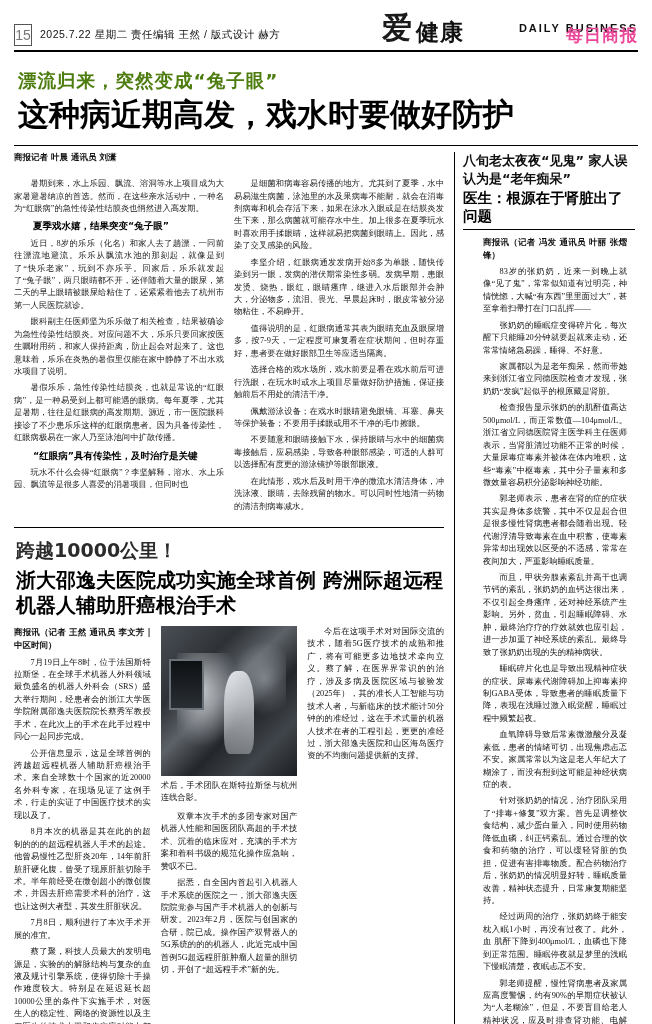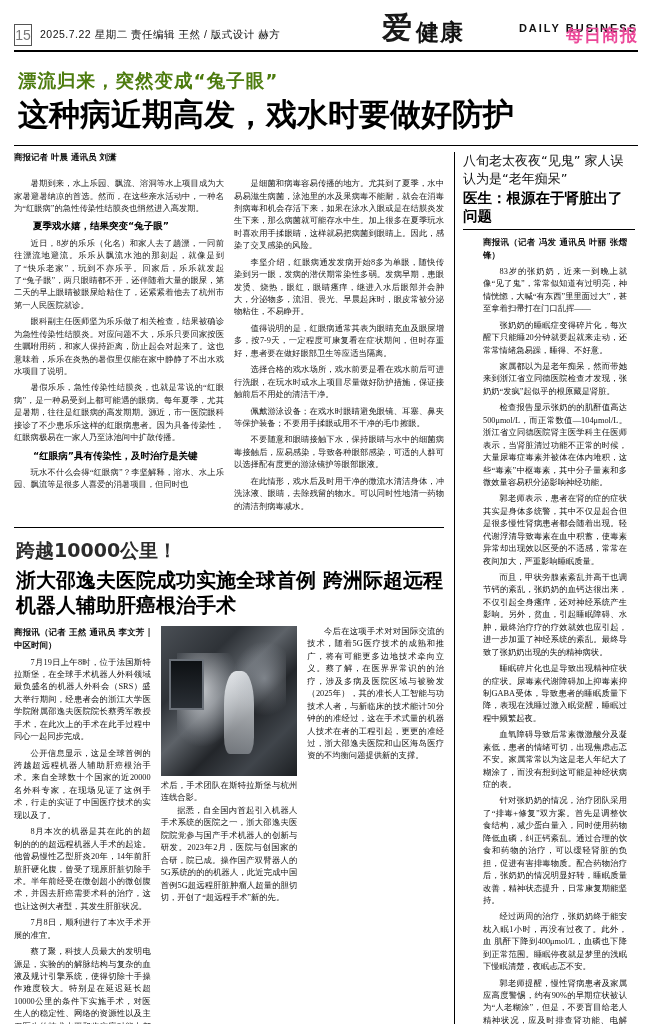--- a/index.html
+++ b/index.html
@@ -158,21 +158,21 @@
     font-size: 9.5px;
     text-indent: 0;
     margin: 4px 0 3px 0;
     color: #000;
   }
 
   
   .r-kicker {
     font-family: "DejaVu Sans", sans-serif;
     font-size: 13px;
-    font-weight: normal;
+    font-weight: bold;
     line-height: 1.35;
     margin: 0 0 2px 0;
     color: #111;
   }
   .r-head {
     font-family: "DejaVu Sans", sans-serif;
     font-size: 14.5px;
     font-weight: bold;
     line-height: 1.25;
     margin: 2px 0 6px 0;
@@ -339,20 +339,21 @@
 
           </div>
           <div class="a2-col a2-c2">
             <div class="photo-wrap">
               <div class="photo">
                 <div class="photo-monitor"></div>
                 <div class="photo-figure"></div>
               </div>
               <div class="photo-caption">术后，手术团队在斯特拉斯堡与杭州连线合影。</div>
             </div>
+            <p style="margin-top:6px">双章本次手术的多团专家对国产机器人性能和国医团队高超的手术技术、沉着的临床应对，充满的手术方案和着科书级的规范化操作应急响，赞叹不已。</p>
             <p>据悉，自全国内首起引入机器人手术系统的医院之一，浙大邵逸夫医院院党参与国产手术机器人的创新与研发。2023年2月，医院与创国家的合研，院已成。操作国产双臂器人的5G系统的的的机器人，此近完成中国首例5G超远程肝脏肿瘤人超量的胆切切，开创了“超远程手术”新的先。</p>
           </div>
           <div class="a2-col a2-c3">
             <p>今后在这项手术对对国际交流的技术，随着5G医疗技术的成熟和推广，将有可能更多边地技术牵向立义。蔡了解，在医界界常识的的治疗，涉及多病及医院区域与被验发（2025年），其的准长人工智能与功技术人者，与新临床的技术能计50分钟的的准经过，这在手术式量的机器人技术在者的工程引起，更更的准经过，浙大邵逸夫医院和山区海岛医疗资的不均衡问题提供新的支撑。</p>
           </div>
         </div>
       </div>
     </div>
 
     <div class="right-rule"></div>

